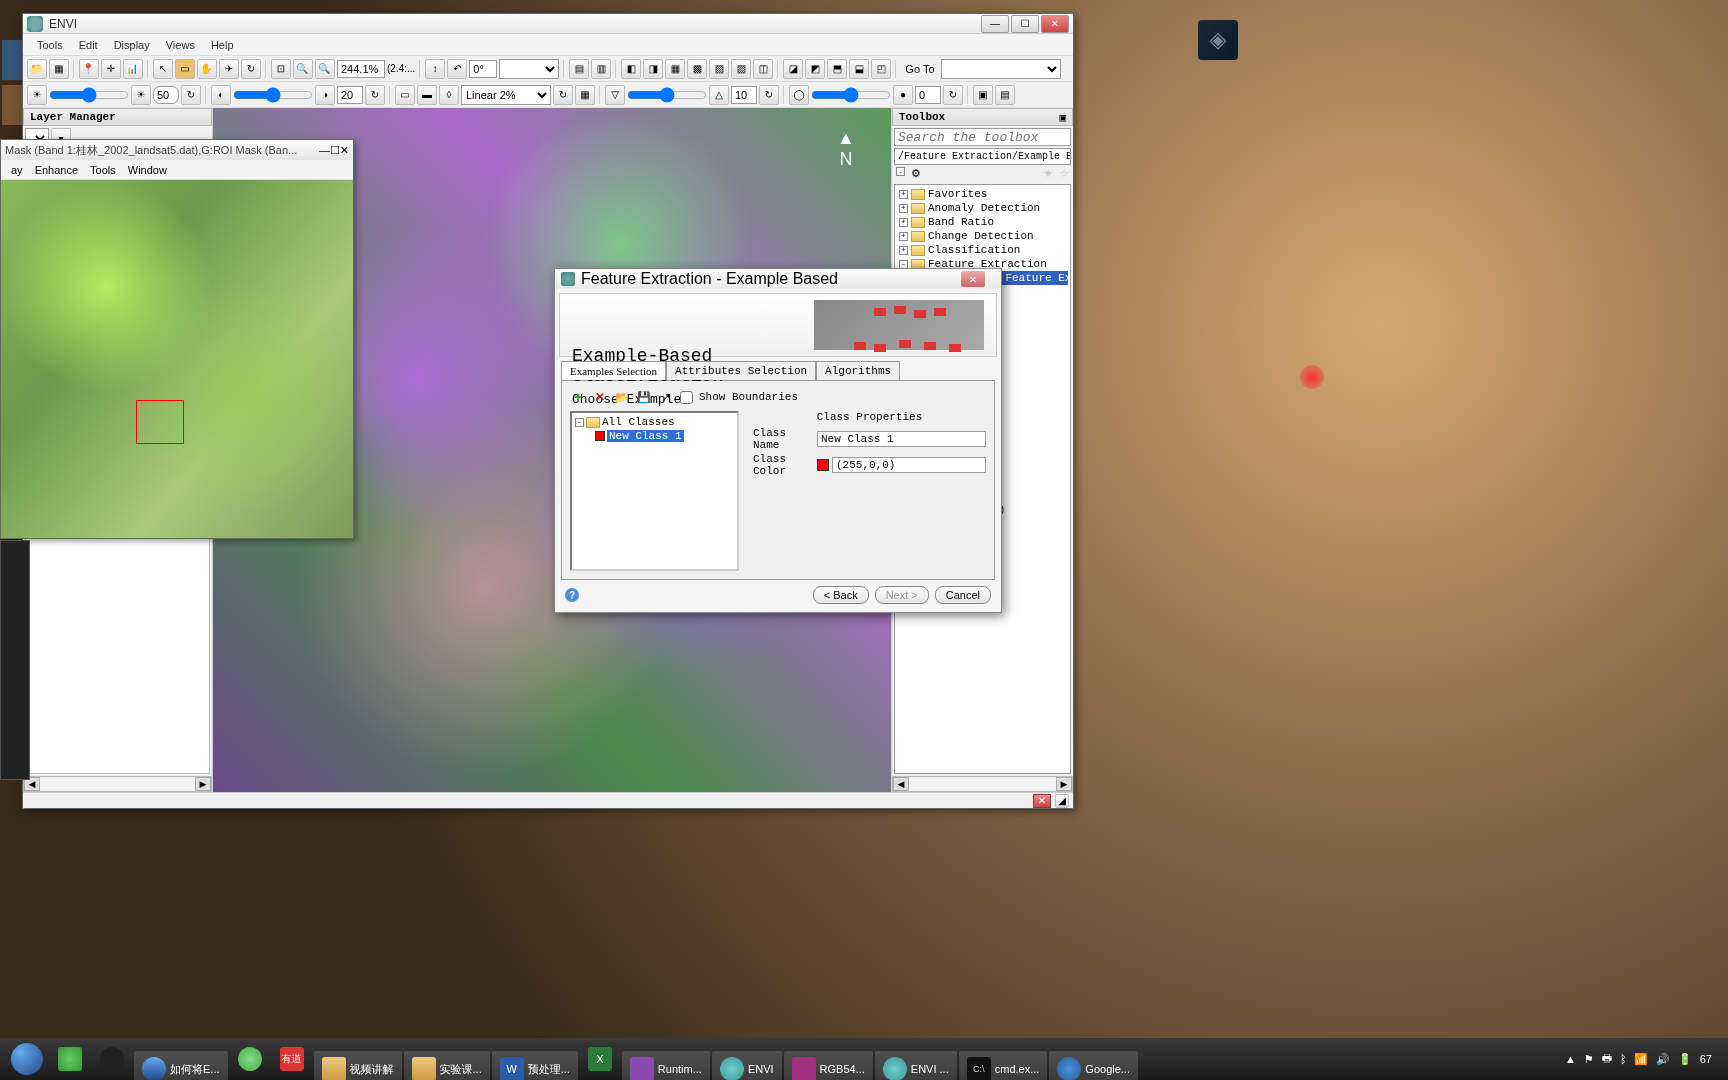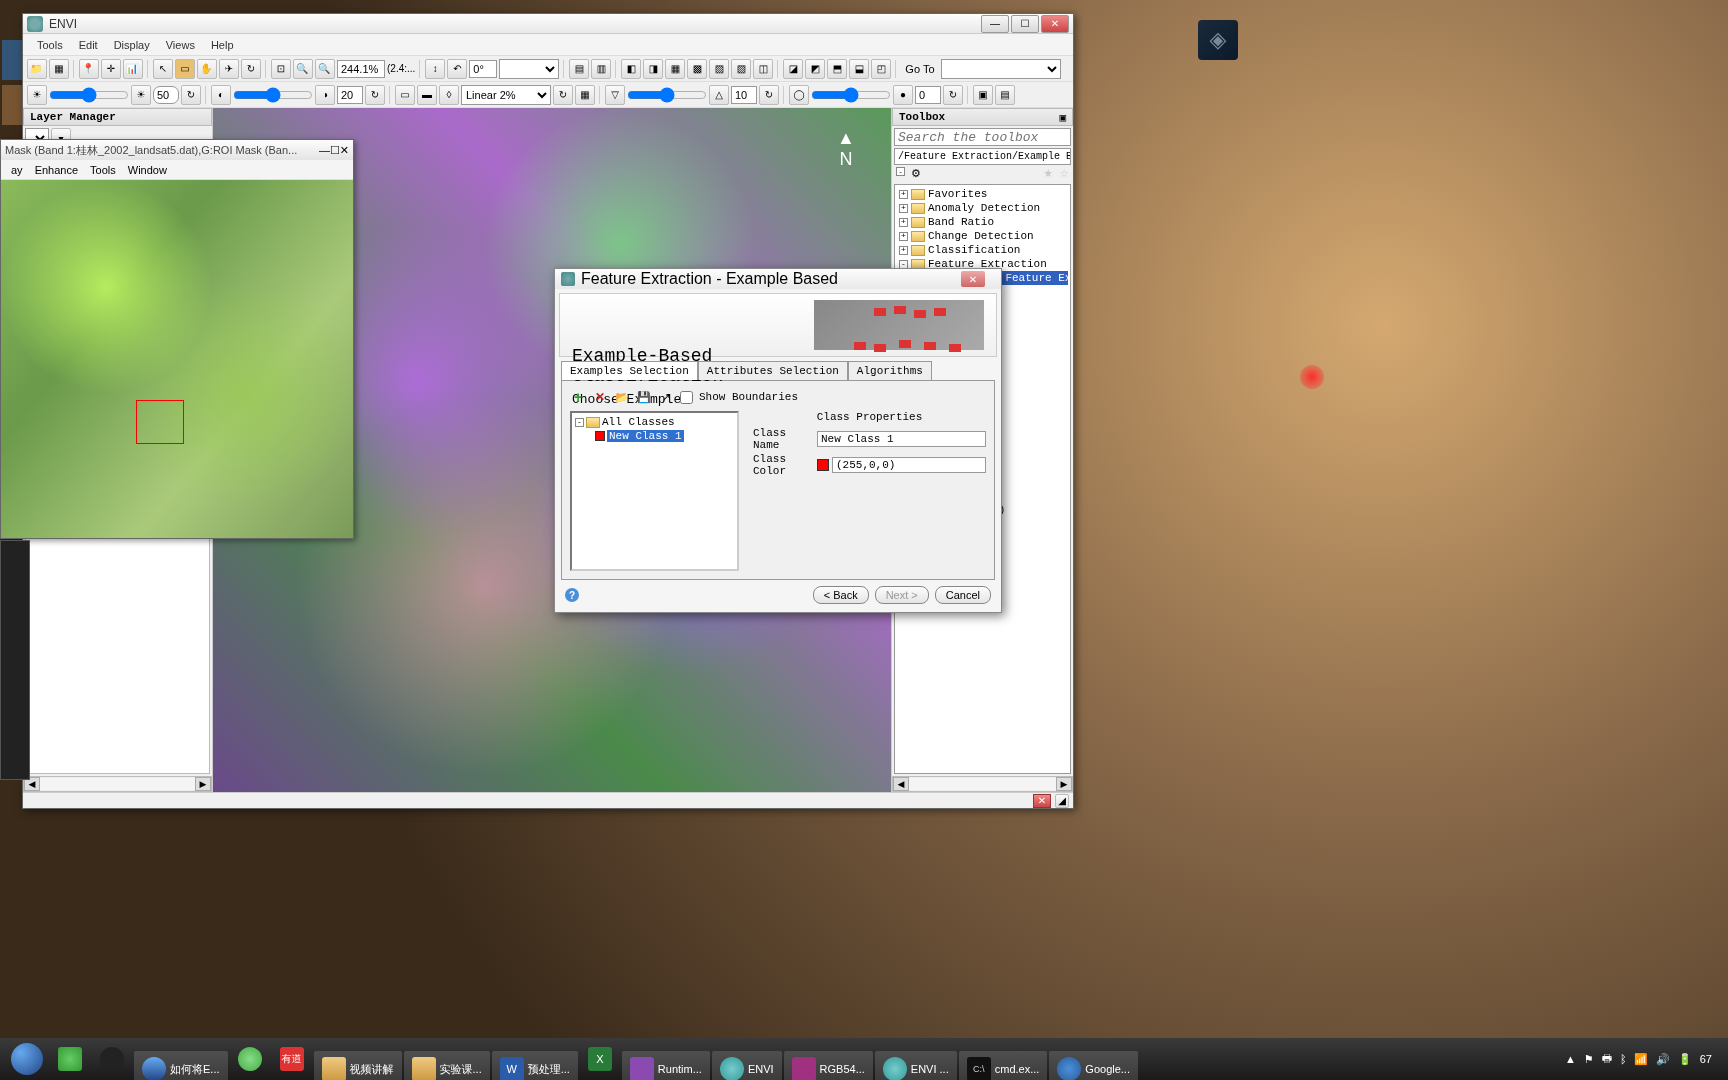--- a/index.html
+++ b/index.html
@@ -65,21 +65,21 @@
 .dlg-title .t { flex:1; font-size:16px; }
 .dlg-close { width: 24px; height: 16px; background: linear-gradient(#eaa,#c66); color:#fff; display:flex; align-items:center; justify-content:center; font-size:10px; border-radius:2px; margin-right: 10px; }
 .dlg-header { height: 64px; background: linear-gradient(#fff,#f0f0f0); padding: 6px 12px; display:flex; border:1px solid #ccc; margin:4px; }
 .dlg-header .ht { flex:1;margin-top:46px; }
 .dlg-header .ht h2 { font-family: "Courier New", monospace; font-size: 18px; font-weight: normal; margin-bottom: 6px; }
 .dlg-header .ht p { font-family: "Courier New", monospace; font-size: 13px; }
 .dlg-header .img { width: 170px; background: linear-gradient(135deg,#888,#aaa); position:relative; }
 .dlg-header .img .r { position:absolute; width:12px; height:8px; background:#d33; }
 .tabs { display: flex; padding: 0 6px; margin-top: 2px; }
 .tab { padding: 3px 8px; border: 1px solid #999; border-bottom: none; background: #eee; font-family: "Courier New", monospace; font-size: 11px; cursor:pointer; }
-.tab.active { background: #fff; }
+.tab.active { background: #fff; font-family: Liberation Serif, serif; }
 .tab-panel { margin: 0 6px 6px 6px; border: 1px solid #999; background: #f0f0f0; padding: 8px; }
 .panel-toolbar { display:flex; align-items:center; gap:6px; margin-bottom:6px; }
 .ptbtn { width:16px; height:16px; display:flex; align-items:center; justify-content:center; cursor:pointer; }
 .panel-split { display:flex; gap:8px; }
 .classes-tree { width: 200px; height: 160px; background:#fff; border:2px inset #ccc; padding:2px; font-family:"Courier New",monospace; font-size:11px; }
 .ct-line { padding:1px; display:flex; align-items:center; gap:2px; }
 .ct-sel { background:#3070d0; color:#fff; padding:0 2px; }
 .props { flex:1;margin-left:6px; }
 .props .phead { text-align:center; font-family:"Courier New",monospace; font-size:11px; margin-bottom:4px; }
 .props .prow { display:flex; align-items:center; margin-bottom:2px; }

